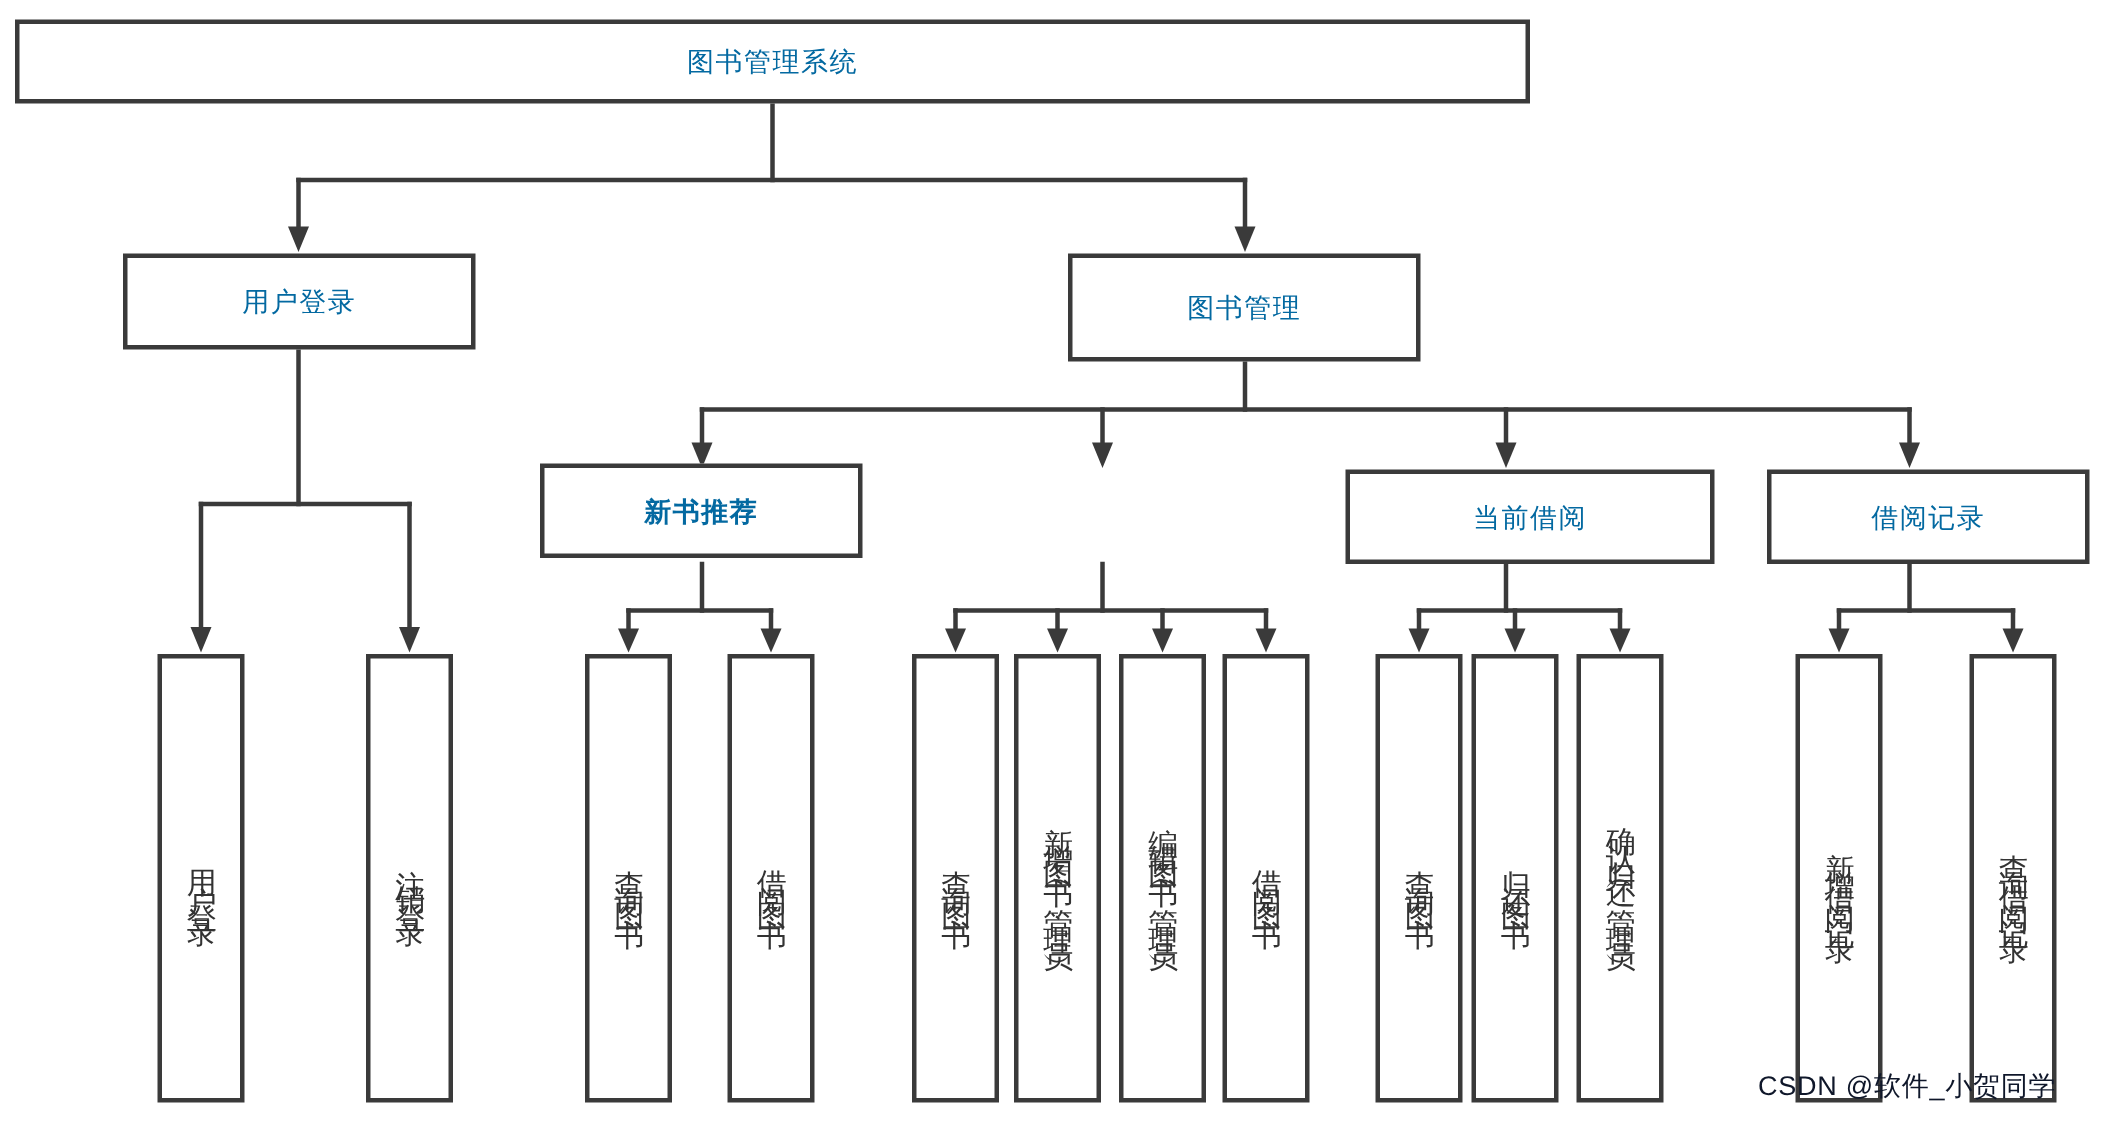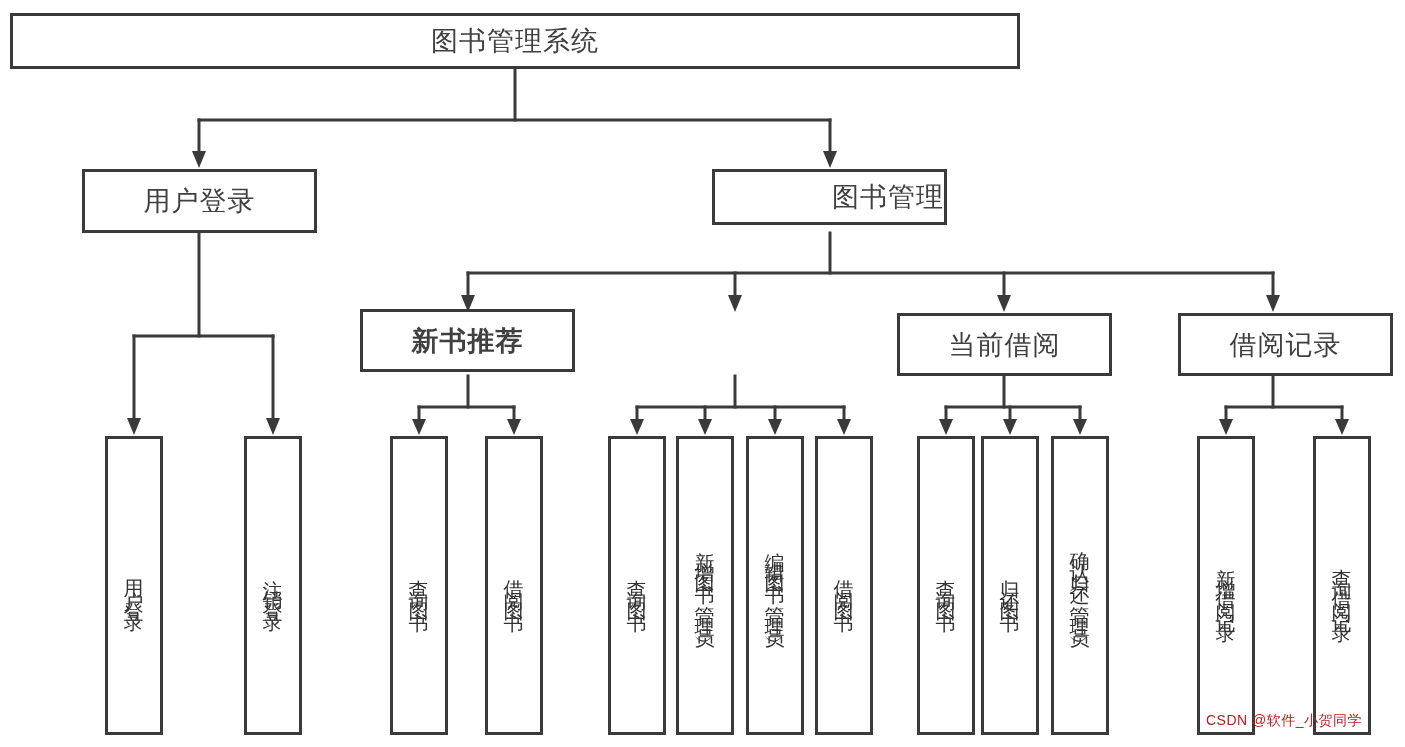--- a/index.html
+++ b/index.html
@@ -23,22 +23,22 @@
     height: 747px;
   }
   .node {
     position: absolute;
     box-sizing: border-box;
     border: 3px solid #3a3a3a;
     background: #ffffff;
     display: flex;
     align-items: center;
     justify-content: center;
-    font-size: 27px;
-    color: #404040;
+    font-size: 18px;
+    color: #0369a1;
     letter-spacing: 1px;
     white-space: nowrap;
   }
   .vnode {
     position: absolute;
     box-sizing: border-box;
     border: 3px solid #3a3a3a;
     background: #ffffff;
     display: flex;
     align-items: center;
@@ -50,48 +50,48 @@
     text-orientation: mixed;
     font-size: 20px;
     letter-spacing: 11px;
     line-height: 1;
     color: #333333;
   }
   
   .n-root  { left: 10px;   top: 13px;  width: 1010px; height: 56px; }
   
   .n-login { left: 82px;   top: 169px; width: 235px;  height: 64px; }
-  .n-mgmt  { left: 712px;  top: 169px; width: 235px;  height: 56px; justify-content: flex-end; }
+  .n-mgmt  { left: 712px;  top: 169px; width: 235px;  height: 72px; }
   
   .n-g0 { left: 360px;  top: 309px; width: 215px; height: 63px; font-weight: bold; }
   .n-g1 { left: 628px;  top: 313px; width: 215px; height: 63px; }
-  .n-g2 { left: 897px;  top: 313px; width: 215px; height: 63px; }
+  .n-g2 { left: 897px;  top: 313px; width: 246px; height: 63px; }
   .n-g3 { left: 1166px; top: 313px; width: 215px; height: 63px; margin-left: 12px; }
   
   .leaf { top: 436px; height: 299px; width: 58px; }
   .l-a0 { left: 105px;  }
   .l-a1 { left: 244px;  }
   .l-b0 { left: 390px;  }
   .l-b1 { left: 485px;  }
   .l-c0 { left: 608px;  }
   .l-c1 { left: 676px;  }
   .l-c2 { left: 746px;  }
   .l-c3 { left: 815px;  }
   .l-d0 { left: 917px;  }
   .l-d1 { left: 981px;  }
   .l-d2 { left: 1051px; }
   .l-e0 { left: 1197px; }
   .l-e1 { left: 1313px; }
   .watermark {
     position: absolute;
-    left: 1206px;
+    left: 1172px;
     top: 712px;
-    font-size: 14px;
+    font-size: 18px;
     letter-spacing: 0.5px;
-    color: #b91c1c;
+    color: #0f172a;
     z-index: 5;
     white-space: nowrap;
   }
 </style>
 </head>
 <body>
 
 <div class="stage">
 
   <svg class="connectors" width="1405" height="747" viewBox="0 0 1405 747" xmlns="http://www.w3.org/2000/svg">

